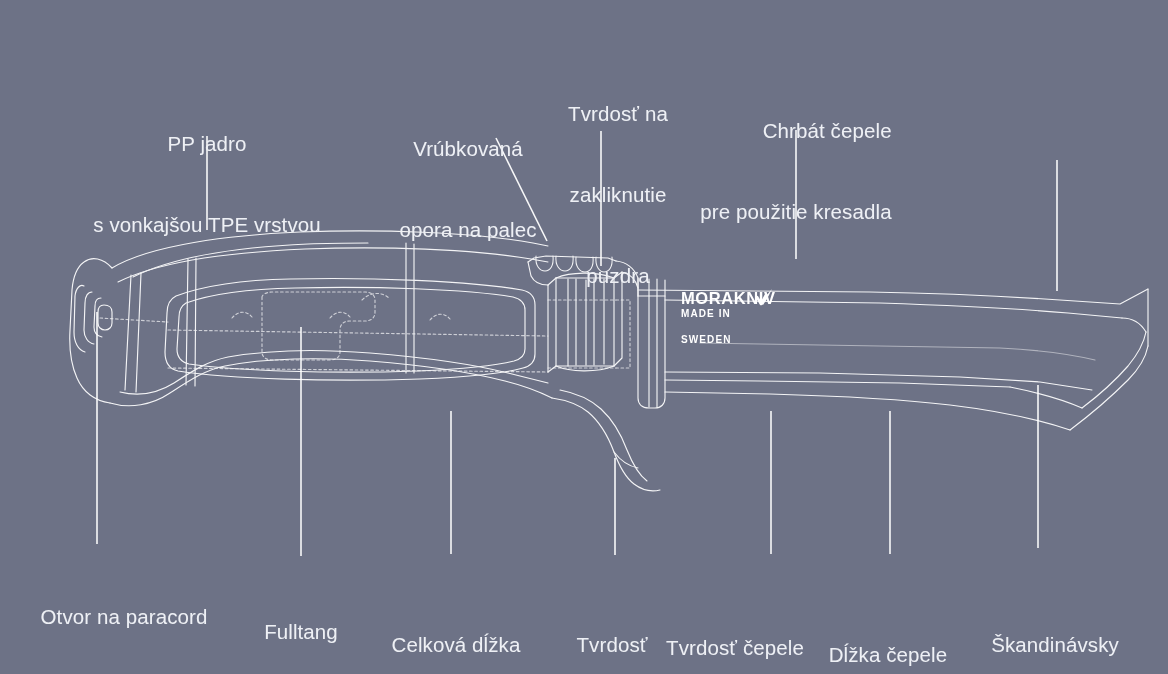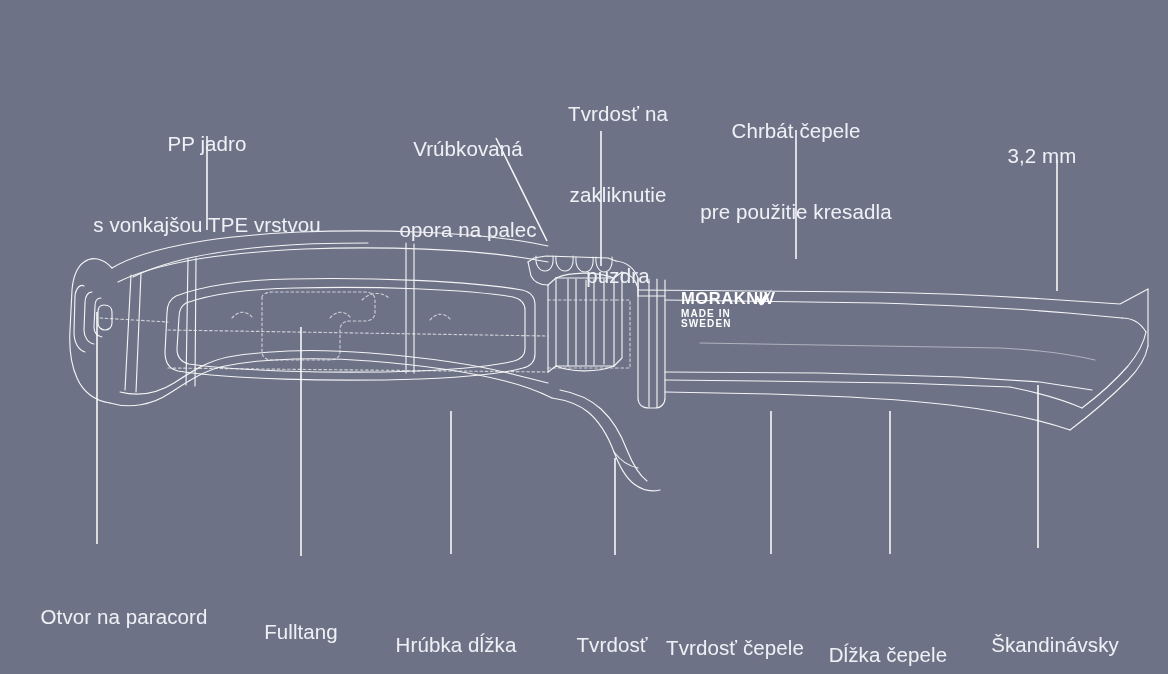--- a/index.html
+++ b/index.html
@@ -231,21 +231,21 @@
       <line x1="615" y1="458" x2="615" y2="555"></line>
       <line x1="771" y1="411" x2="771" y2="554"></line>
       <line x1="890" y1="411" x2="890" y2="554"></line>
       <line x1="1038" y1="385" x2="1038" y2="548"></line>
     </g>
   </svg>
 
   <div class="brandmark" style="left:681px; top:290px;">
     <div class="brand-name">MORAKNIV</div>
     <div class="brand-sub">MADE  IN</div>
-    <div class="brand-sub" style="margin-top:0;">SWEDEN</div>
+    <div class="brand-sub" style="margin-top:16px;">SWEDEN</div>
   </div>
   <svg class="layer" viewBox="0 0 1168 674" xmlns="http://www.w3.org/2000/svg">
     <path d="M760,303 L766,296 L772,289 L767,299 L763,305 Z" fill="#ffffff" stroke="none"></path>
     <path d="M757,297 L761,304 L766,295" fill="none" stroke="#ffffff" stroke-width="2.6" stroke-linecap="round" stroke-linejoin="round"></path>
   </svg>
 
   <div class="callout c-top" style="left:207px; top:76px;">
     <div>PP jadro</div>
     <div>s vonkajšou TPE vrstvou</div>
   </div>
@@ -254,40 +254,39 @@
     <div>Vrúbkovaná</div>
     <div>opora na palec</div>
   </div>
 
   <div class="callout c-top" style="left:618px; top:46px;">
     <div>Tvrdosť na</div>
     <div>zakliknutie</div>
     <div>puzdra</div>
   </div>
 
-  <div class="callout c-top" style="left:796px; top:63px;">
+  <div class="callout c-top" style="left:796px; top:63px;text-align:right;">
     <div>Chrbát čepele</div>
     <div>pre použitie kresadla</div>
   </div>
 
   <div class="callout c-top" style="left:1042px; top:88px;">
-    <div>3,2 mm</div>
   </div>
 
   <div class="callout c-bot" style="left:124px; top:549px;">
     <div>Otvor na paracord</div>
     
   </div>
 
   <div class="callout c-bot" style="left:301px; top:564px;">
     <div>Fulltang</div>
   </div>
 
   <div class="callout c-bot" style="left:456px; top:577px;">
-    <div>Hrúbka dĺžka</div>
+    <div>Celková dĺžka</div>
     
   </div>
 
   <div class="callout c-bot" style="left:612px; top:577px;">
     <div>Tvrdosť</div>
     
   </div>
 
   <div class="callout c-bot" style="left:735px; top:580px;">
     <div>Tvrdosť čepele</div>

